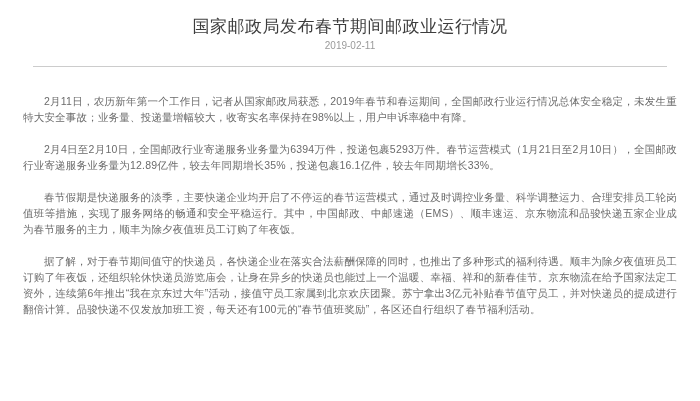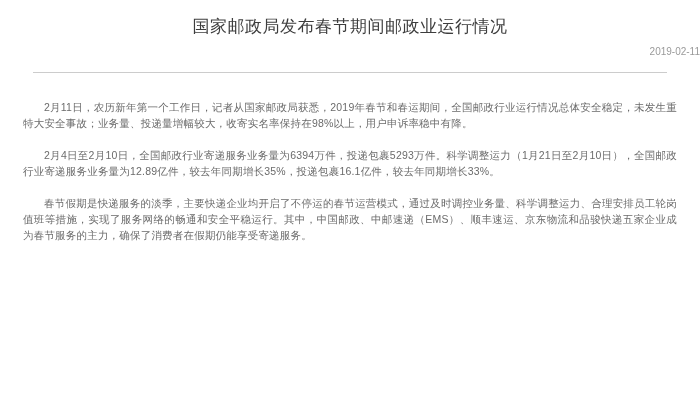--- a/index.html
+++ b/index.html
@@ -19,22 +19,22 @@
   .title {
     padding-top: 17px;
     text-align: center;
     font-size: 17px;
     font-weight: 400;
     letter-spacing: 0.5px;
     color: #3d3d3d;
     line-height: 1.2;
   }
   .date {
-    margin-top: 9px;
-    text-align: right;
+    margin-top: 3px;
+    text-align: center;
     font-size: 10px;
     color: #9a9a9a;
   }
   .divider {
     border: none;
     border-top: 1px solid #cccccc;
     margin: 15px 33px 0 33px;
     height: 0;
   }
   .content {
@@ -56,16 +56,17 @@
 
 <div class="page">
   <h1 class="title">国家邮政局发布春节期间邮政业运行情况</h1>
 
   <div class="date">2019-02-11</div>
 
   <hr class="divider">
 
   <div class="content">
     <p>2月11日，农历新年第一个工作日，记者从国家邮政局获悉，2019年春节和春运期间，全国邮政行业运行情况总体安全稳定，未发生重特大安全事故；业务量、投递量增幅较大，收寄实名率保持在98%以上，用户申诉率稳中有降。</p>
-    <p>2月4日至2月10日，全国邮政行业寄递服务业务量为6394万件，投递包裹5293万件。科学调整运力（1月21日至2月10日），全国邮政行业寄递服务业务量为12.89亿件，较去年同期增长35%，投递包裹16.1亿件，较去年同期增长33%。</p>
-    <p>春节假期是快递服务的淡季，主要快递企业均开启了不停运的春节运营模式，通过及时调控业务量、科学调整运力、合理安排员工轮岗值班等措施，实现了服务网络的畅通和安全平稳运行。其中，中国邮政、中邮速递（EMS）、顺丰速运、京东物流和品骏快递五家企业成为春节服务的主力，确保了消费者在假期仍能享受寄递服务。</p>
+    <p>2月4日至2月10日，全国邮政行业寄递服务业务量为6394万件，投递包裹5293万件。春节运营模式（1月21日至2月10日），全国邮政行业寄递服务业务量为12.89亿件，较去年同期增长35%，投递包裹16.1亿件，较去年同期增长33%。</p>
+    <p>春节假期是快递服务的淡季，主要快递企业均开启了不停运的春节运营模式，通过及时调控业务量、科学调整运力、合理安排员工轮岗值班等措施，实现了服务网络的畅通和安全平稳运行。其中，中国邮政、中邮速递（EMS）、顺丰速运、京东物流和品骏快递五家企业成为春节服务的主力，顺丰为除夕夜值班员工订购了年夜饭。</p>
+    <p>据了解，对于春节期间值守的快递员，各快递企业在落实合法薪酬保障的同时，也推出了多种形式的福利待遇。顺丰为除夕夜值班员工订购了年夜饭，还组织轮休快递员游览庙会，让身在异乡的快递员也能过上一个温暖、幸福、祥和的新春佳节。京东物流在给予国家法定工资外，连续第6年推出“我在京东过大年”活动，接值守员工家属到北京欢庆团聚。苏宁拿出3亿元补贴春节值守员工，并对快递员的提成进行翻倍计算。品骏快递不仅发放加班工资，每天还有100元的“春节值班奖励”，各区还自行组织了春节福利活动。</p>
   </div>
 </div>
 
 </body></html>

